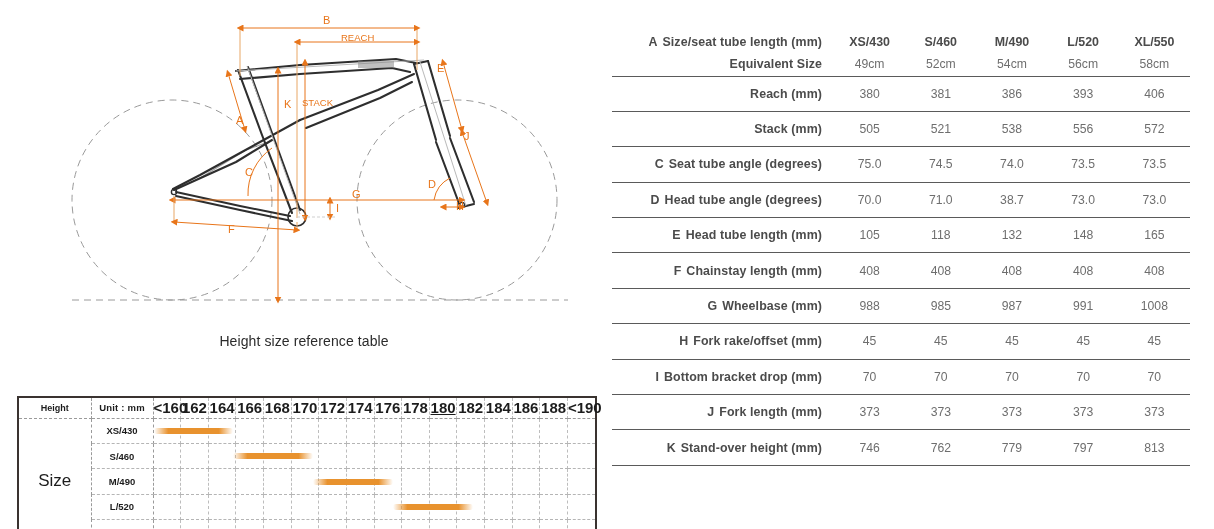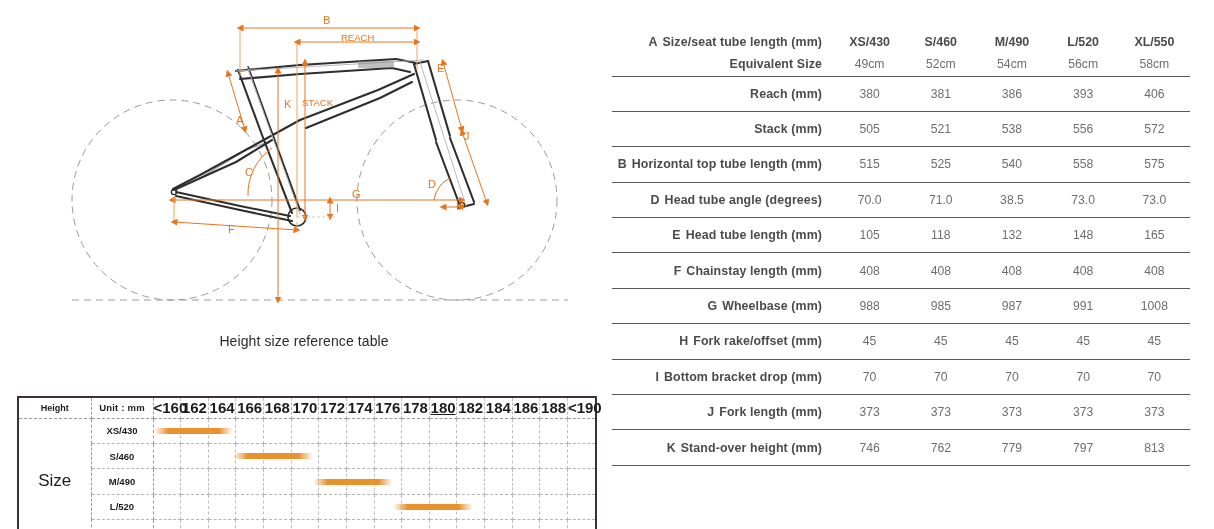--- a/index.html
+++ b/index.html
@@ -380,32 +380,32 @@
         </tr>
         <tr class="drow">
           <td class="lbl">Stack (mm)</td>
           <td class="val">505</td>
           <td class="val">521</td>
           <td class="val">538</td>
           <td class="val">556</td>
           <td class="val">572</td>
         </tr>
         <tr class="drow">
-          <td class="lbl"><span class="alpha">B</span>Horizontal top tube length (mm)</td>
-          <td class="val">515</td>
-          <td class="val">525</td>
-          <td class="val">540</td>
-          <td class="val">558</td>
-          <td class="val">575</td>
+          <td class="lbl"><span class="alpha">C</span>Seat tube angle (degrees)</td>
+          <td class="val">75.0</td>
+          <td class="val">74.5</td>
+          <td class="val">74.0</td>
+          <td class="val">73.5</td>
+          <td class="val">73.5</td>
         </tr>
         <tr class="drow">
           <td class="lbl"><span class="alpha">D</span>Head tube angle (degrees)</td>
           <td class="val">70.0</td>
           <td class="val">71.0</td>
-          <td class="val">38.5</td>
+          <td class="val">38.7</td>
           <td class="val">73.0</td>
           <td class="val">73.0</td>
         </tr>
         <tr class="drow">
           <td class="lbl"><span class="alpha">E</span>Head tube length (mm)</td>
           <td class="val">105</td>
           <td class="val">118</td>
           <td class="val">132</td>
           <td class="val">148</td>
           <td class="val">165</td>

